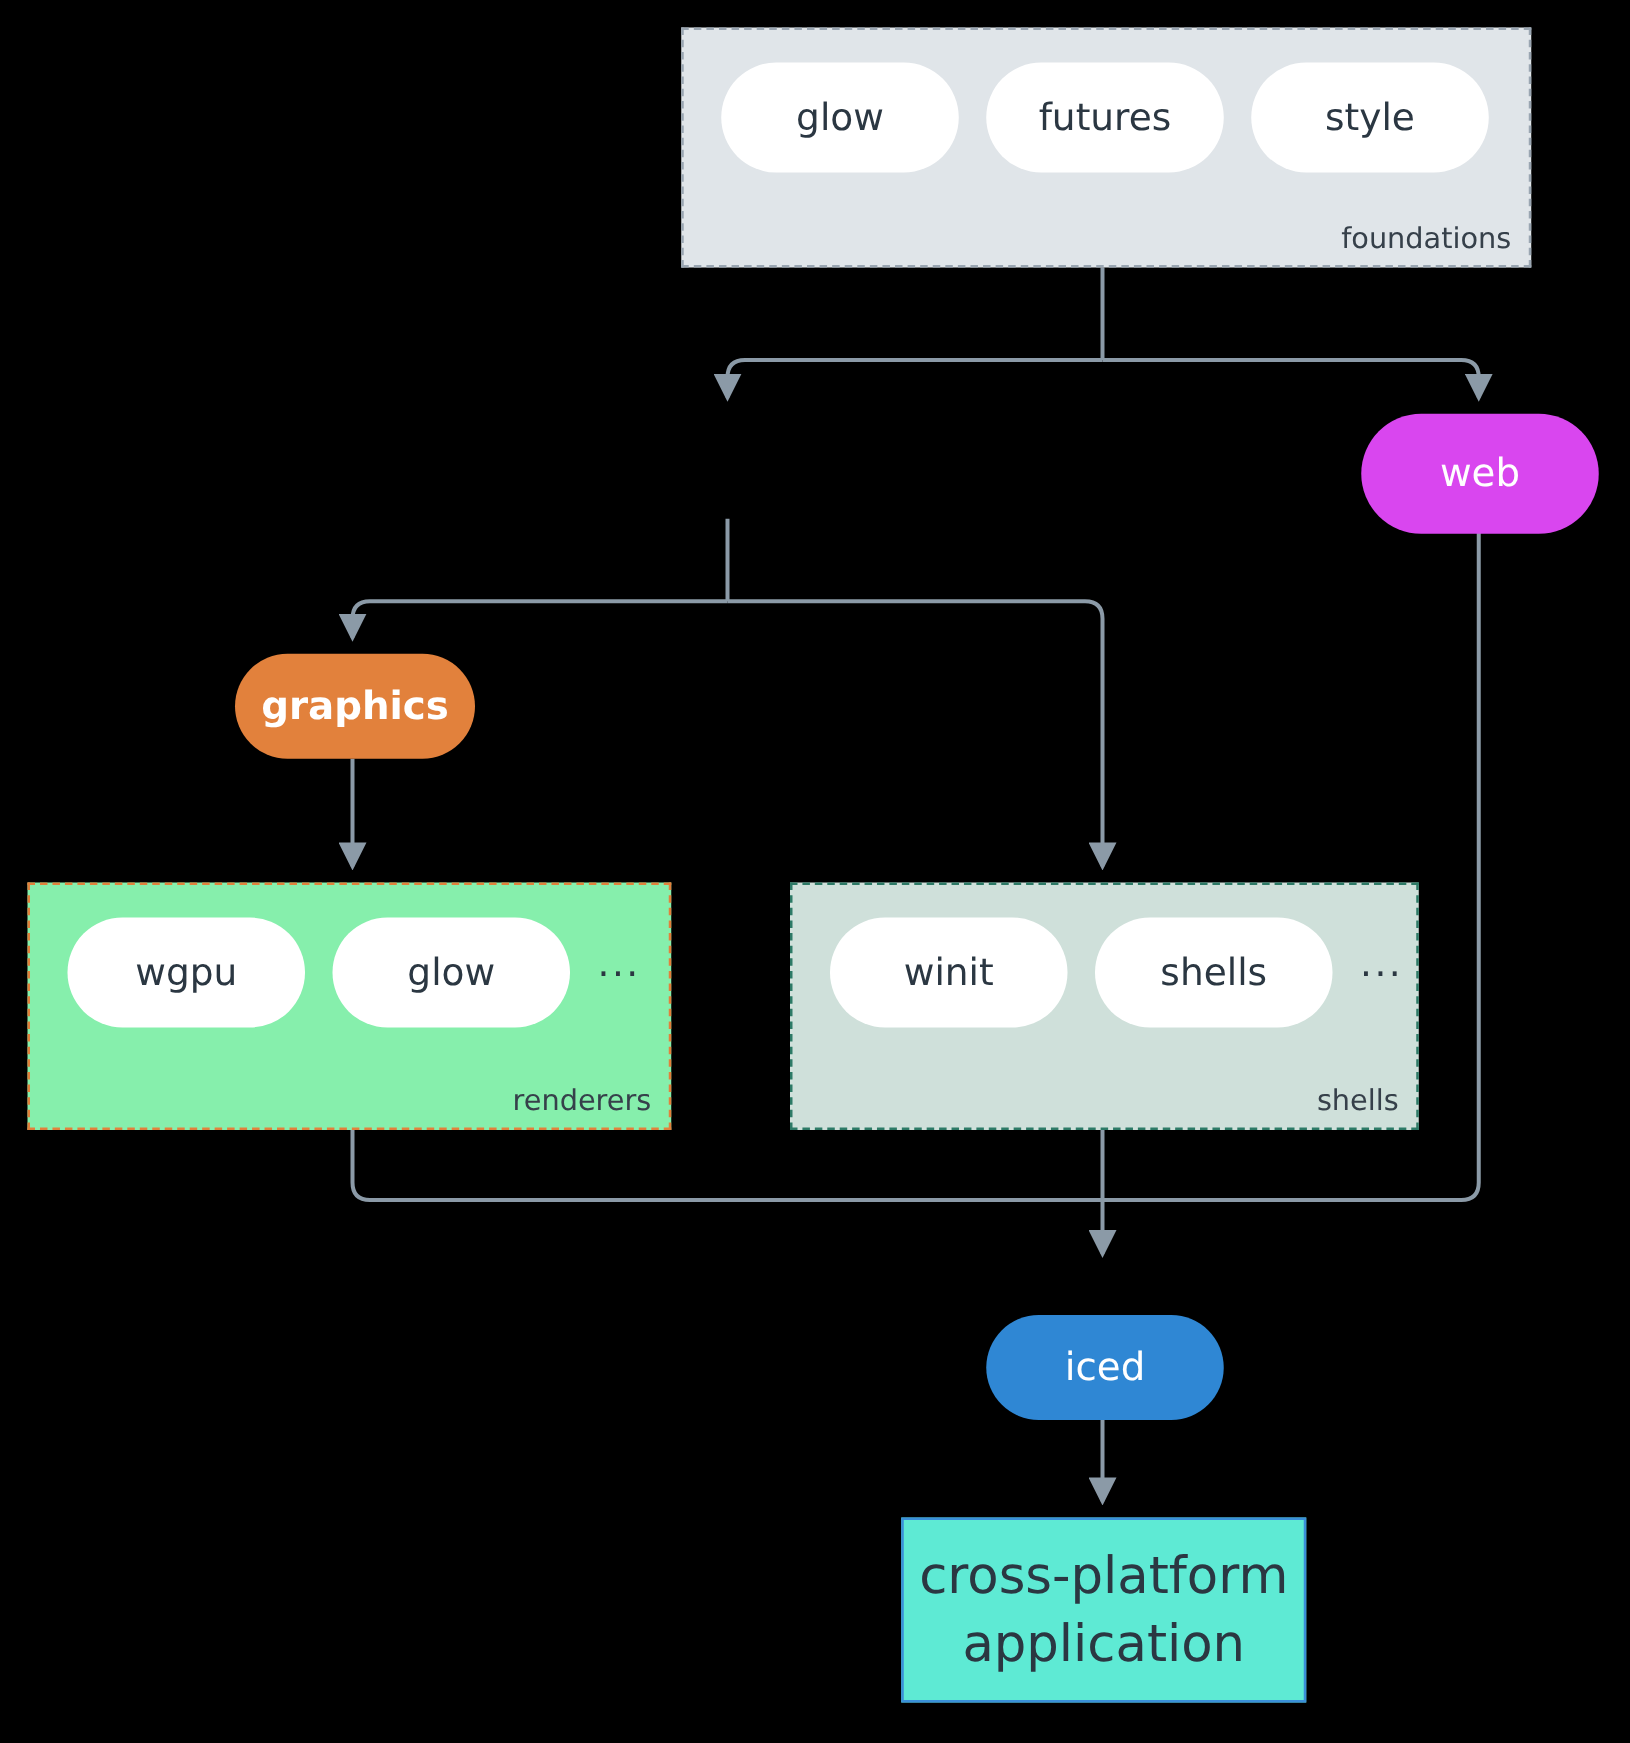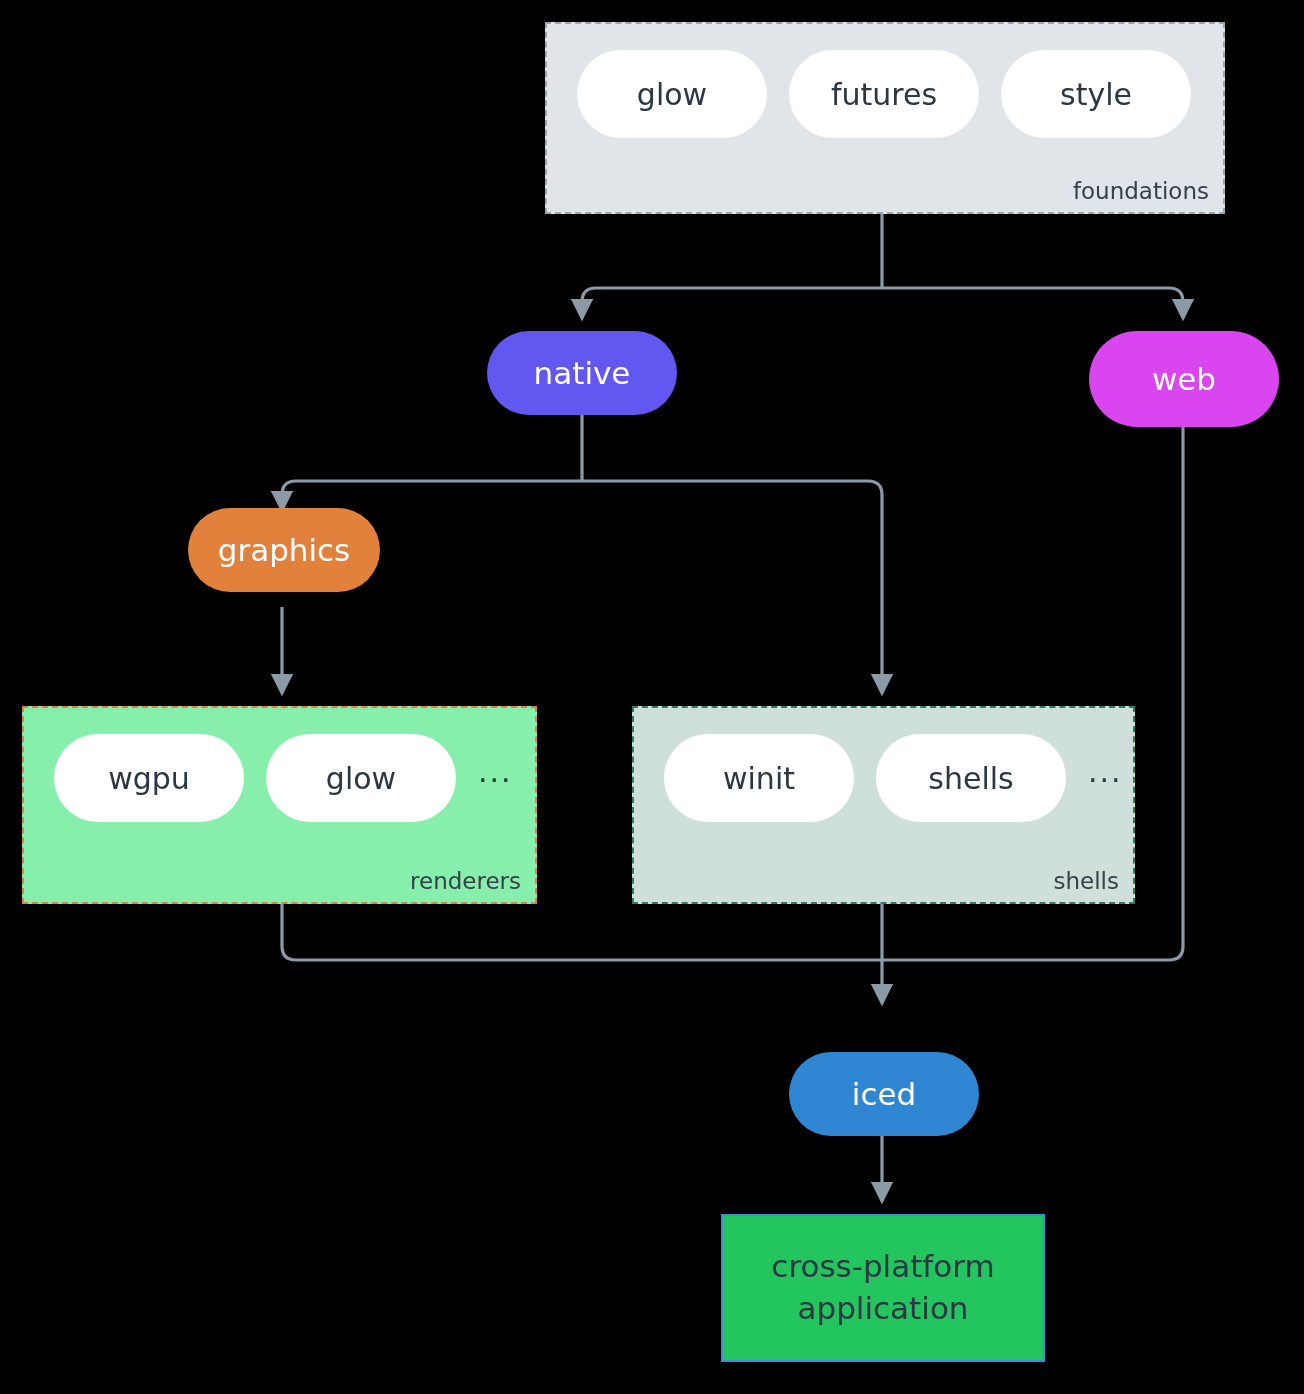--- a/index.html
+++ b/index.html
@@ -118,47 +118,48 @@
   }
   #node-web {
     left: 1089px;
     top: 331px;
     width: 190px;
     height: 96px;
     background: #d946ef;
   }
   #node-graphics {
     left: 188px;
-    top: 508px;
+    top: 523px;
     width: 192px;
     height: 84px;
     background: #e2813c;
+    font-weight: bold;
   }
   #node-iced {
     left: 789px;
     top: 1052px;
     width: 190px;
     height: 84px;
     background: #2f87d4;
   }
   #node-app {
     position: absolute;
     left: 721px;
     top: 1214px;
     width: 324px;
     height: 148px;
-    background: #22c55e;
+    background: #5eead4;
     border: 2px solid #3a8fd9;
     box-sizing: border-box;
     display: flex;
     flex-direction: column;
     align-items: center;
     justify-content: center;
     color: #2b3742;
-    font-size: 31px;
+    font-size: 41px;
     line-height: 1.35;
     text-align: center;
   }
 </style>
 </head>
 <body>
 
 <div id="canvas">
 
   <svg id="edges" viewBox="0 0 1304 1394" xmlns="http://www.w3.org/2000/svg">
@@ -197,21 +198,20 @@
 
   <div class="cluster" id="cluster-foundations">
     <div class="cluster-items">
       <div class="pill-white" style="width:190px;">glow</div>
       <div class="pill-white" style="width:190px;text-align:right;">futures</div>
       <div class="pill-white" style="width:190px;">style</div>
     </div>
     <div class="cluster-label">foundations</div>
   </div>
 
-  <div class="node" id="node-native">native</div>
   <div class="node" id="node-web">web</div>
 
   <div class="node" id="node-graphics">graphics</div>
 
   <div class="cluster" id="cluster-renderers">
     <div class="cluster-items">
       <div class="pill-white" style="width:190px;">wgpu</div>
       <div class="pill-white" style="width:190px;">glow</div>
       <div class="ellipsis">...</div>
     </div>

